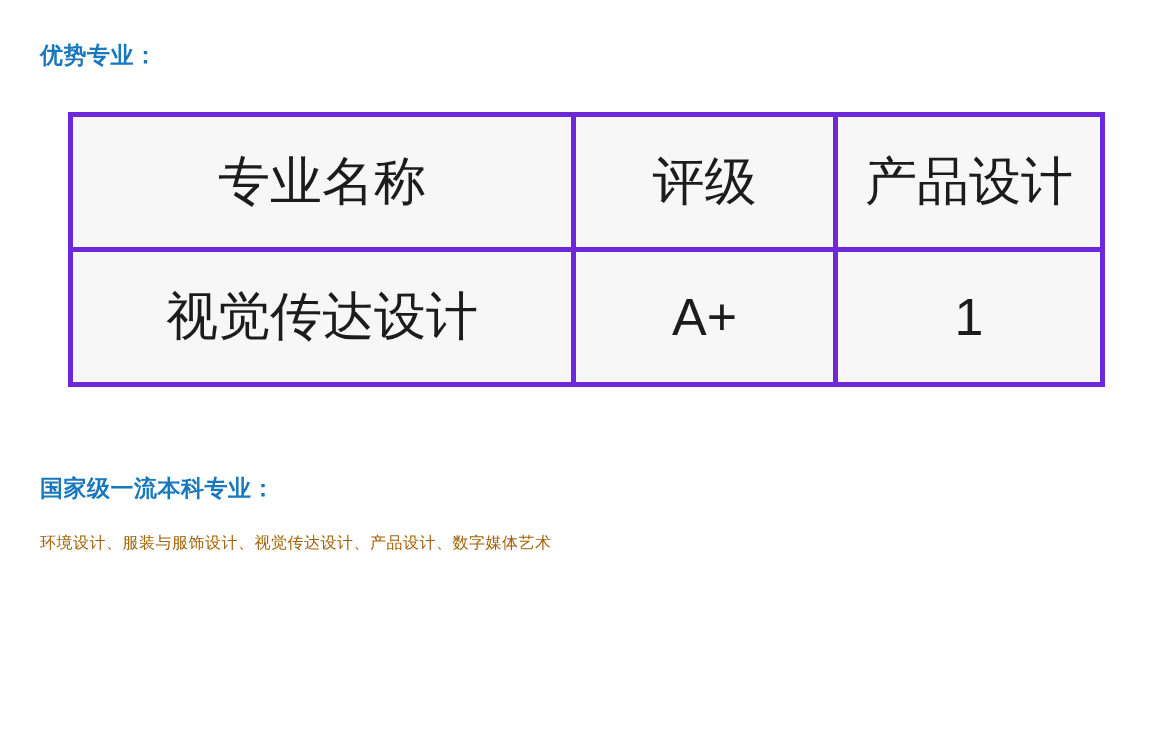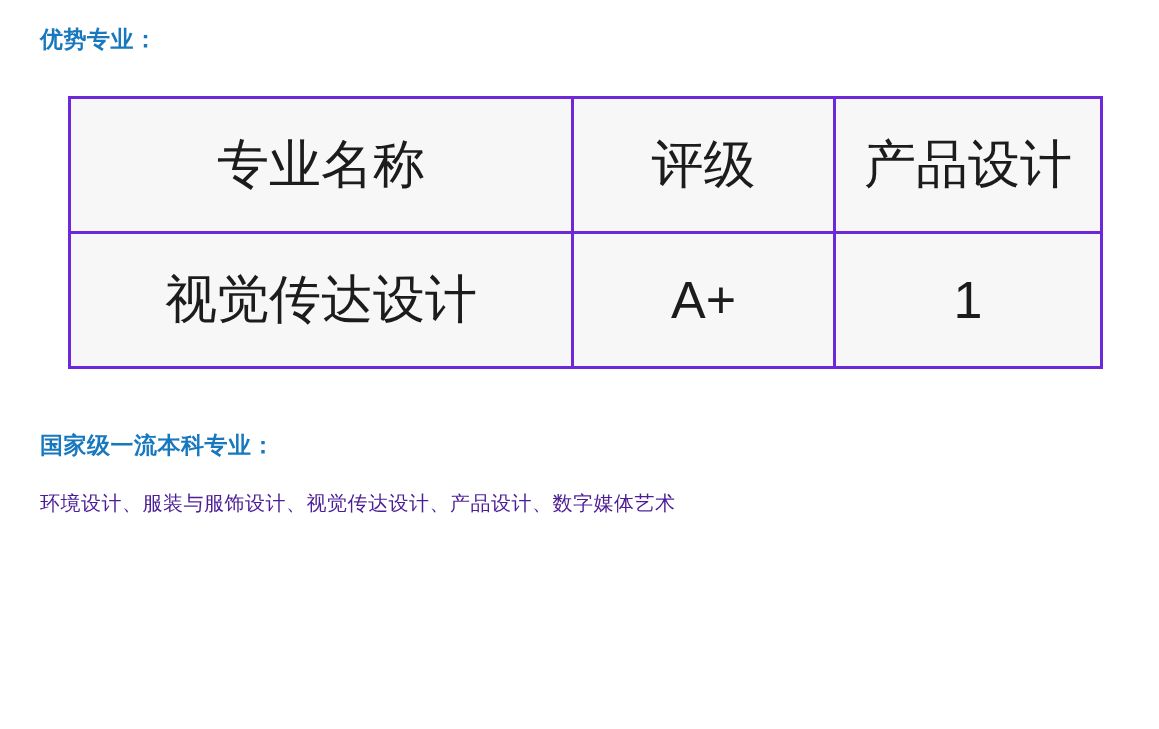--- a/index.html
+++ b/index.html
@@ -10,62 +10,62 @@
   }
   body {
     width: 1159px;
     height: 729px;
     overflow: hidden;
     font-family: "Liberation Sans", sans-serif;
   }
   .page {
     width: 1159px;
     height: 724px;
-    padding: 26px 40px 0 40px;
+    padding: 42px 40px 0 40px;
     background: #ffffff;
   }
   .section-heading {
     color: #1878be;
     font-size: 23px;
     font-weight: bold;
     line-height: 1.2;
     letter-spacing: 0.5px;
     margin: 0;
     font-family: "Liberation Sans", sans-serif;
   }
   .majors-table {
     border-collapse: collapse;
     margin: 42px 0 0 28px;
     width: 1032px;
     table-layout: fixed;
   }
   .majors-table td {
-    border: 3px solid #6d28d9;
+    border: 5px solid #6d28d9;
     background: #f7f7f7;
     text-align: center;
     vertical-align: middle;
     height: 135px;
     color: #1c1c1c;
     font-size: 52px;
     padding: 0;
   }
   .cell-cjk {
     font-family: "Liberation Serif", "DejaVu Serif", serif;
   }
   .cell-latin {
     font-family: "Liberation Sans", "DejaVu Sans", sans-serif;
     font-size: 54px;
   }
   .heading-national {
-    margin-top: 63px;
+    margin-top: 88px;
   }
   .majors-line {
     margin: 31px 0 0 0;
-    color: #4c1d95;
-    font-size: 20px;
+    color: #a16207;
+    font-size: 16px;
     line-height: 1.3;
     letter-spacing: 0.5px;
     font-family: "Liberation Sans", sans-serif;
   }
 </style>
 </head>
 <body>
 
 <div class="page">
 

